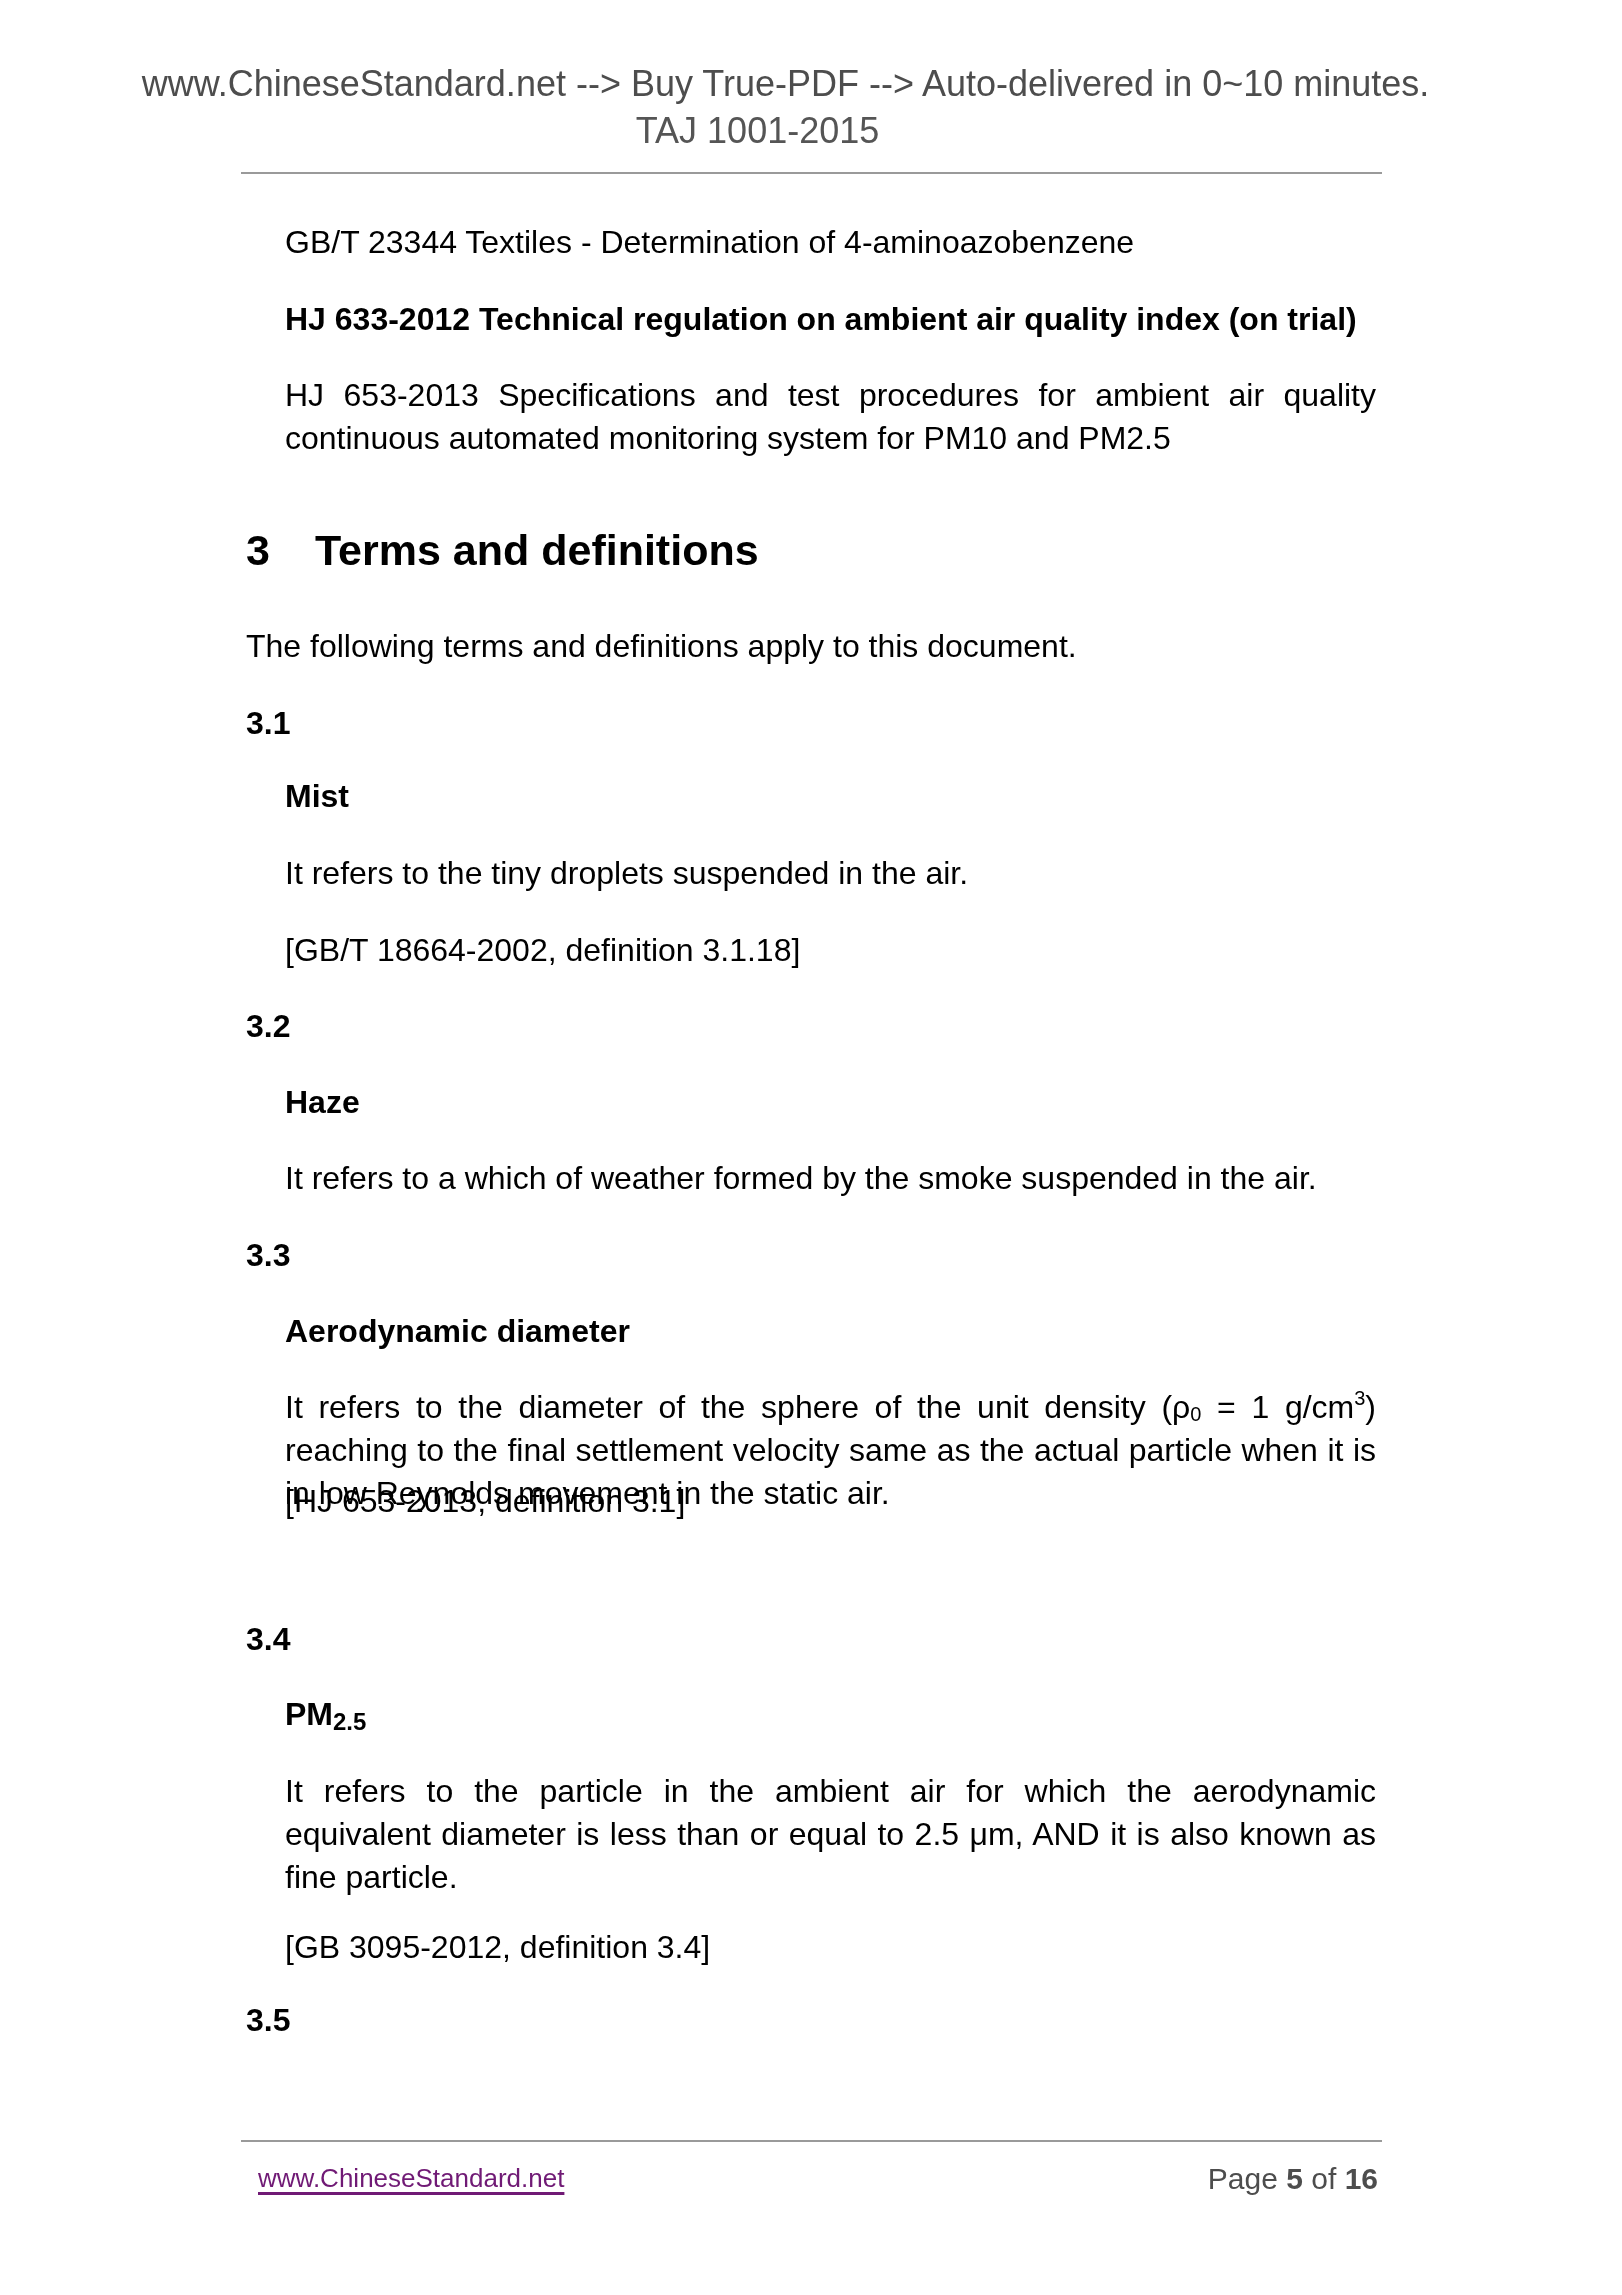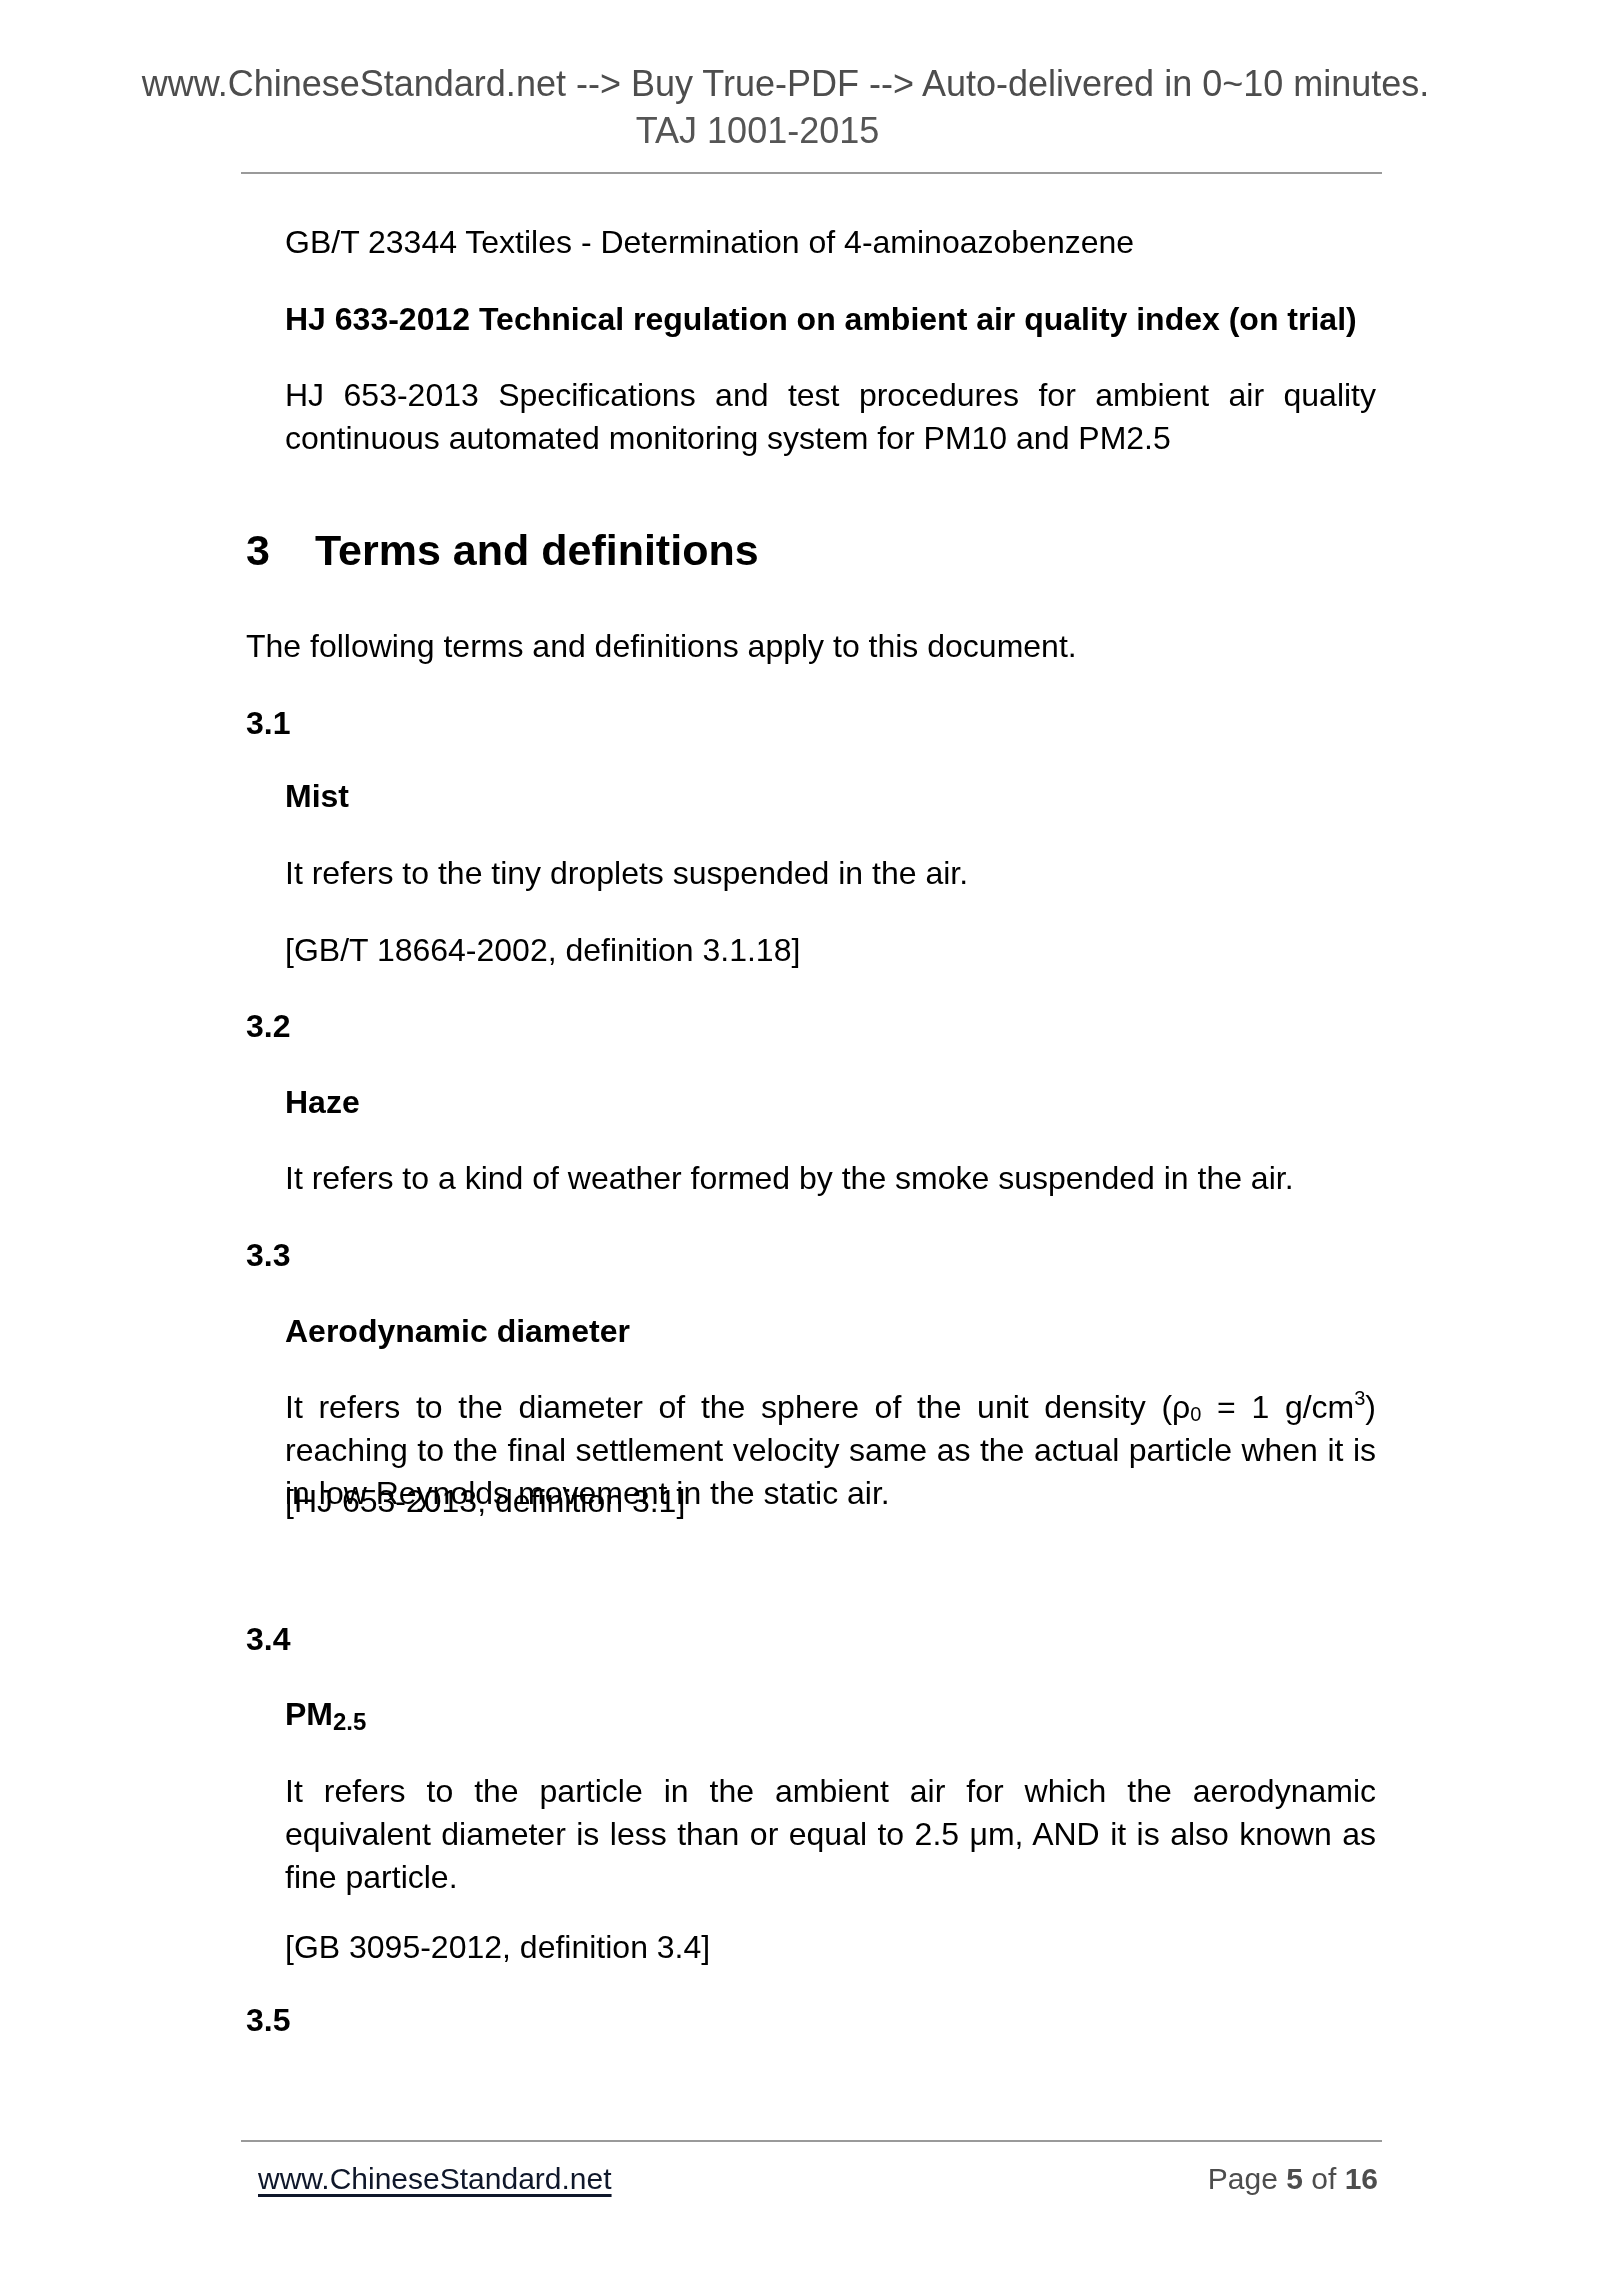--- a/index.html
+++ b/index.html
@@ -72,22 +72,22 @@
   }
   sup.cube {
     font-size: 20px;
     vertical-align: 13.3px;
     line-height: 0;
   }
 
   
   .ftr-link {
     left: 258px; top: 2160px;
-    font-size: 30px; line-height: 37px;
-    color: #0f172a;
+    font-size: 26px; line-height: 37px;
+    color: #701a75;
     text-decoration: underline;
     text-decoration-thickness: 2.5px;
     text-underline-offset: 5px;
     white-space: nowrap;
   }
   .ftr-page {
     right: 245px; top: 2160px;
     font-size: 30px; line-height: 37px;
     color: #4d4d4d;
     white-space: nowrap;
@@ -110,21 +110,21 @@
 </div>
 <div class="abs blk flush" style="top:625px;">The following terms and definitions apply to this document.</div>
 
 <div class="abs blk flush bold" style="top:702px;">3.1</div>
 <div class="abs blk indent bold" style="top:775px;">Mist</div>
 <div class="abs blk indent" style="top:852px;">It refers to the tiny droplets suspended in the air.</div>
 <div class="abs blk indent" style="top:929px;">[GB/T 18664-2002, definition 3.1.18]</div>
 
 <div class="abs blk flush bold" style="top:1005px;">3.2</div>
 <div class="abs blk indent bold" style="top:1081px;">Haze</div>
-<div class="abs blk indent" style="top:1157px;">It refers to a kind of weather formed by the smoke suspended in the air.</div>
+<div class="abs blk indent" style="top:1157px;">It refers to a which of weather formed by the smoke suspended in the air.</div>
 
 <div class="abs blk flush bold" style="top:1234px;">3.3</div>
 <div class="abs blk indent bold" style="top:1310px;">Aerodynamic diameter</div>
 <div class="abs blk indent justify" style="top:1386px;"><span>It refers to the diameter of the sphere of the unit density (ρ</span><sub class="rho-sub">0</sub><span> = 1 g/cm</span><sup class="cube">3</sup><span>) reaching to the final settlement velocity same as the actual particle when it is in low Reynolds movement in the static air.</span></div>
 <div class="abs blk indent" style="top:1480px;">[HJ 653-2013, definition 3.1]</div>
 
 <div class="abs blk flush bold" style="top:1618px;">3.4</div>
 <div class="abs blk indent bold" style="top:1693px;"><span>PM</span><sub class="pm-sub">2.5</sub></div>
 <div class="abs blk indent justify" style="top:1770px;">It refers to the particle in the ambient air for which the aerodynamic equivalent diameter is less than or equal to 2.5 μm, AND it is also known as fine particle.</div>
 <div class="abs blk indent" style="top:1926px;">[GB 3095-2012, definition 3.4]</div>

